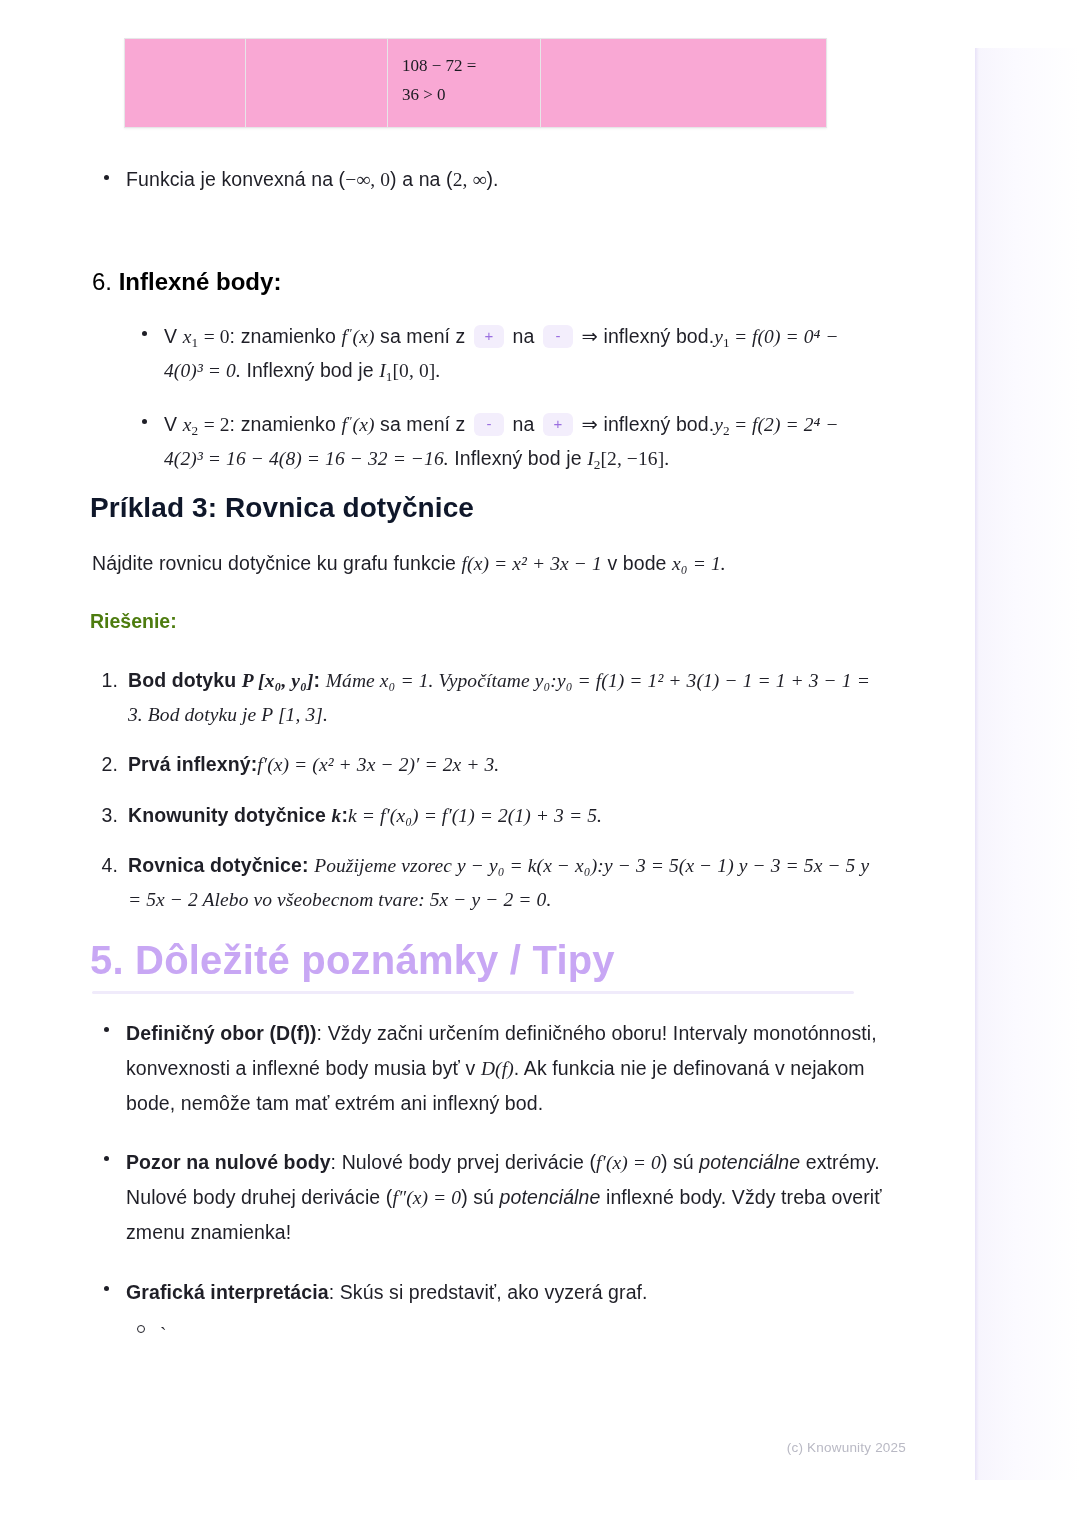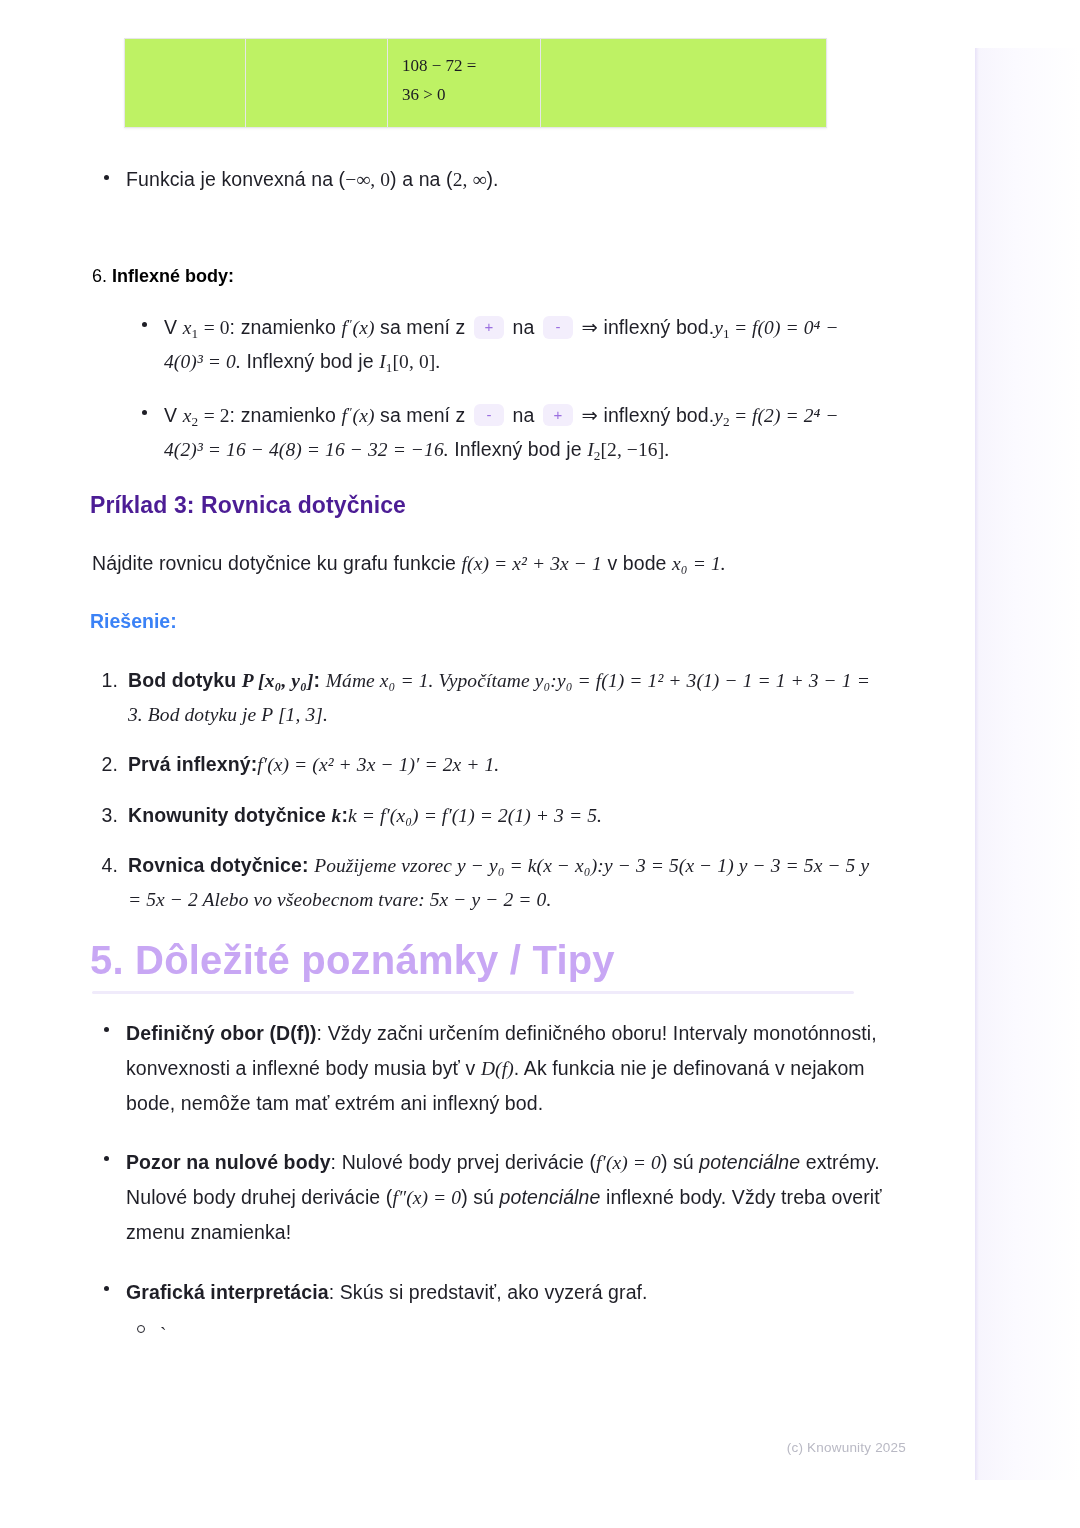--- a/index.html
+++ b/index.html
@@ -35,21 +35,21 @@
   
   .tbl-wrap {
     position: absolute;
     left: 124px; top: 38px;
     width: 702px; height: 89px;
   }
   table.calc {
     border-collapse: collapse;
     width: 702px;
     table-layout: fixed;
-    background: #bef264;
+    background: #f9a8d4;
     box-shadow: 0 1px 2px rgba(0,0,0,0.06);
   }
   table.calc td {
     border: 1px solid #e6e6e8;
     height: 89px;
     vertical-align: top;
     padding: 12px 14px 0 14px;
     font-family: "Liberation Serif", serif;
     font-size: 17px;
     color: #1b1b22;
@@ -114,38 +114,38 @@
     text-align: center;
     line-height: 1.05;
     vertical-align: 2px;
   }
 
   
   #convex-list { position: absolute; left: 92px; top: 164px; width: 770px; }
   #convex-list li.bul { margin-bottom: 17px; }
 
   #inflex-block { position: absolute; left: 92px; top: 263px; width: 780px; }
-  #inflex-block .steptitle { font-size: 18px; line-height: 1.55; }
+  #inflex-block .steptitle { font-size: 24px; line-height: 1.55; }
   #inflex-block ul.bl { margin-top: 20px; padding-left: 38px; }
   #inflex-block li.bul { margin-bottom: 20px; line-height: 1.74; }
 
   
   #h3-priklad {
     position: absolute;
     left: 90px; top: 492px;
-    font-size: 23px;
+    font-size: 28px;
     font-weight: 700;
-    color: #4c1d95;
+    color: #0f172a;
     letter-spacing: 0.1px;
   }
 
   #priklad-intro { position: absolute; left: 92px; top: 548px; width: 790px; }
   #riesenie-lbl {
     position: absolute; left: 90px; top: 610px;
-    font-size: 19.5px; font-weight: 700; color: #3b82f6;
+    font-size: 19.5px; font-weight: 700; color: #4d7c0f;
   }
 
   #steps { position: absolute; left: 92px; top: 664px; width: 790px; }
   #steps li.num { margin-bottom: 17px; line-height: 1.72; }
 
   
   #h2-tipy {
     position: absolute;
     left: 90px; top: 938px;
     font-size: 40px;
@@ -269,21 +269,21 @@
   <div id="riesenie-lbl">Riešenie:</div>
 
   <ol class="ol body-text" id="steps">
 
     <li class="num">
       <span class="numlbl">1.</span><b>Bod dotyku</b> <b class="mi">P [x₀, y₀]</b><b>:</b>
       <span class="mi">Máme x₀ = 1. Vypočítame y₀:y₀ = f(1) = 1² + 3(1) − 1 = 1 + 3 − 1 = 3. Bod dotyku je P [1, 3].</span>
     </li>
 
     <li class="num">
-      <span class="numlbl">2.</span><b>Prvá inflexný:</b><span class="mi">f′(x) = (x² + 3x − 1)′ = 2x + 1.</span>
+      <span class="numlbl">2.</span><b>Prvá inflexný:</b><span class="mi">f′(x) = (x² + 3x − 2)′ = 2x + 3.</span>
     </li>
 
     <li class="num">
       <span class="numlbl">3.</span><b>Knowunity dotyčnice</b> <b class="mi">k</b><b>:</b><span class="mi">k = f′(x₀) = f′(1) = 2(1) + 3 = 5.</span>
     </li>
 
     <li class="num">
       <span class="numlbl">4.</span><b>Rovnica dotyčnice:</b>
       <span><span class="mi">Použijeme vzorec y − y₀ = k(x − x₀):y − 3 = 5(x − 1) y − 3 = 5x − 5 y = 5x − 2 Alebo vo všeobecnom tvare: 5x − y − 2 = 0.</span></span>
     </li>

